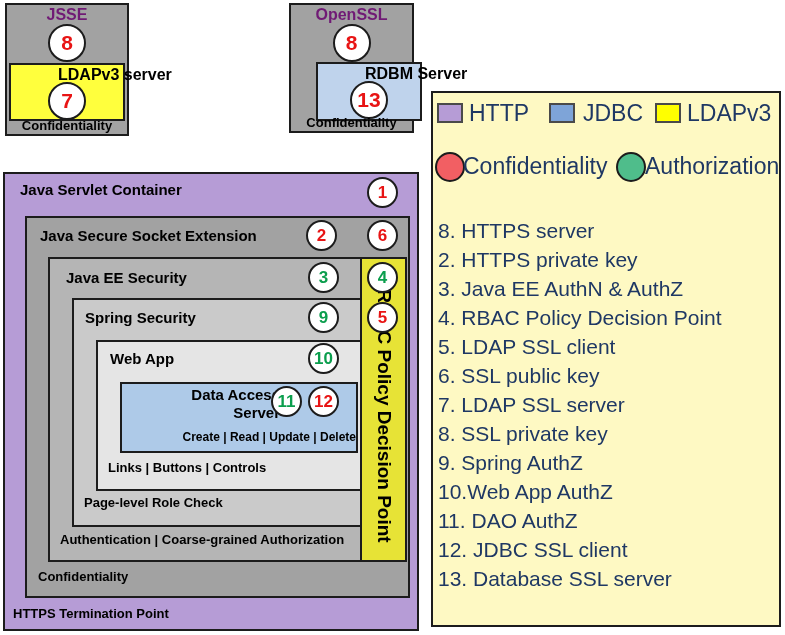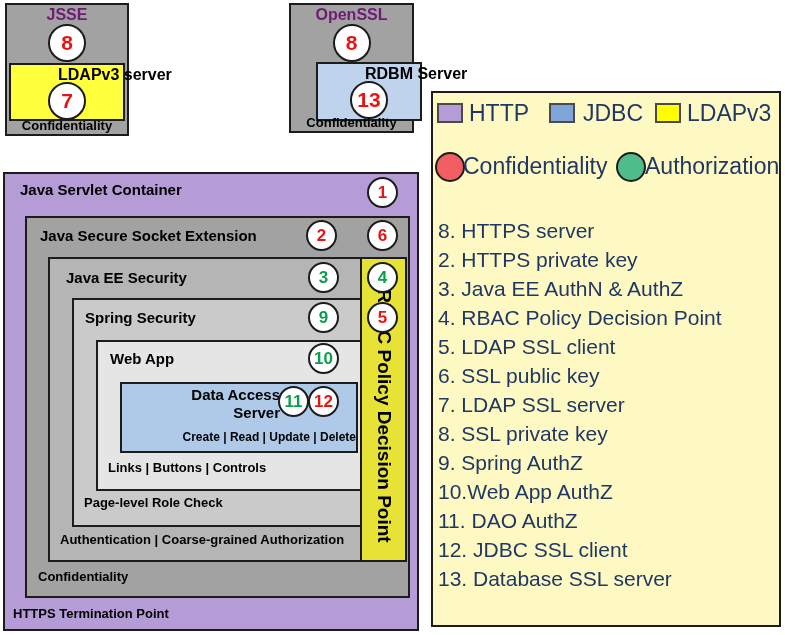--- a/index.html
+++ b/index.html
@@ -73,21 +73,21 @@
 <div class="rbac-label">RBAC Policy Decision Point</div>
 
 <div class="badge sm red" style="left:367px;top:177px;">1</div>
 <div class="badge sm red" style="left:306px;top:220px;">2</div>
 <div class="badge sm red" style="left:367px;top:220px;">6</div>
 <div class="badge sm green" style="left:308px;top:262px;">3</div>
 <div class="badge sm green" style="left:367px;top:262px;">4</div>
 <div class="badge sm green" style="left:308px;top:302px;">9</div>
 <div class="badge sm red" style="left:367px;top:302px;">5</div>
 <div class="badge sm green" style="left:308px;top:343px;">10</div>
-<div class="badge sm green" style="left:278px;top:386px;">11</div>
+<div class="badge sm green" style="left:271px;top:386px;">11</div>
 <div class="badge sm red" style="left:308px;top:386px;">12</div>
 
 <div class="tbox" style="left:5px;top:3px;width:124px;height:133px;">
   <div class="tbox-title">JSSE</div>
   <div class="badge lg red" style="top:19px;">8</div>
   <div class="inner-box inner-yellow" style="left:2px;top:58px;width:116px;height:58px;">
     <div class="inner-title">LDAPv3 server</div>
     <div class="badge lg red" style="top:17px;">7</div>
   </div>
   <div class="tbox-footer">Confidentiality</div>

